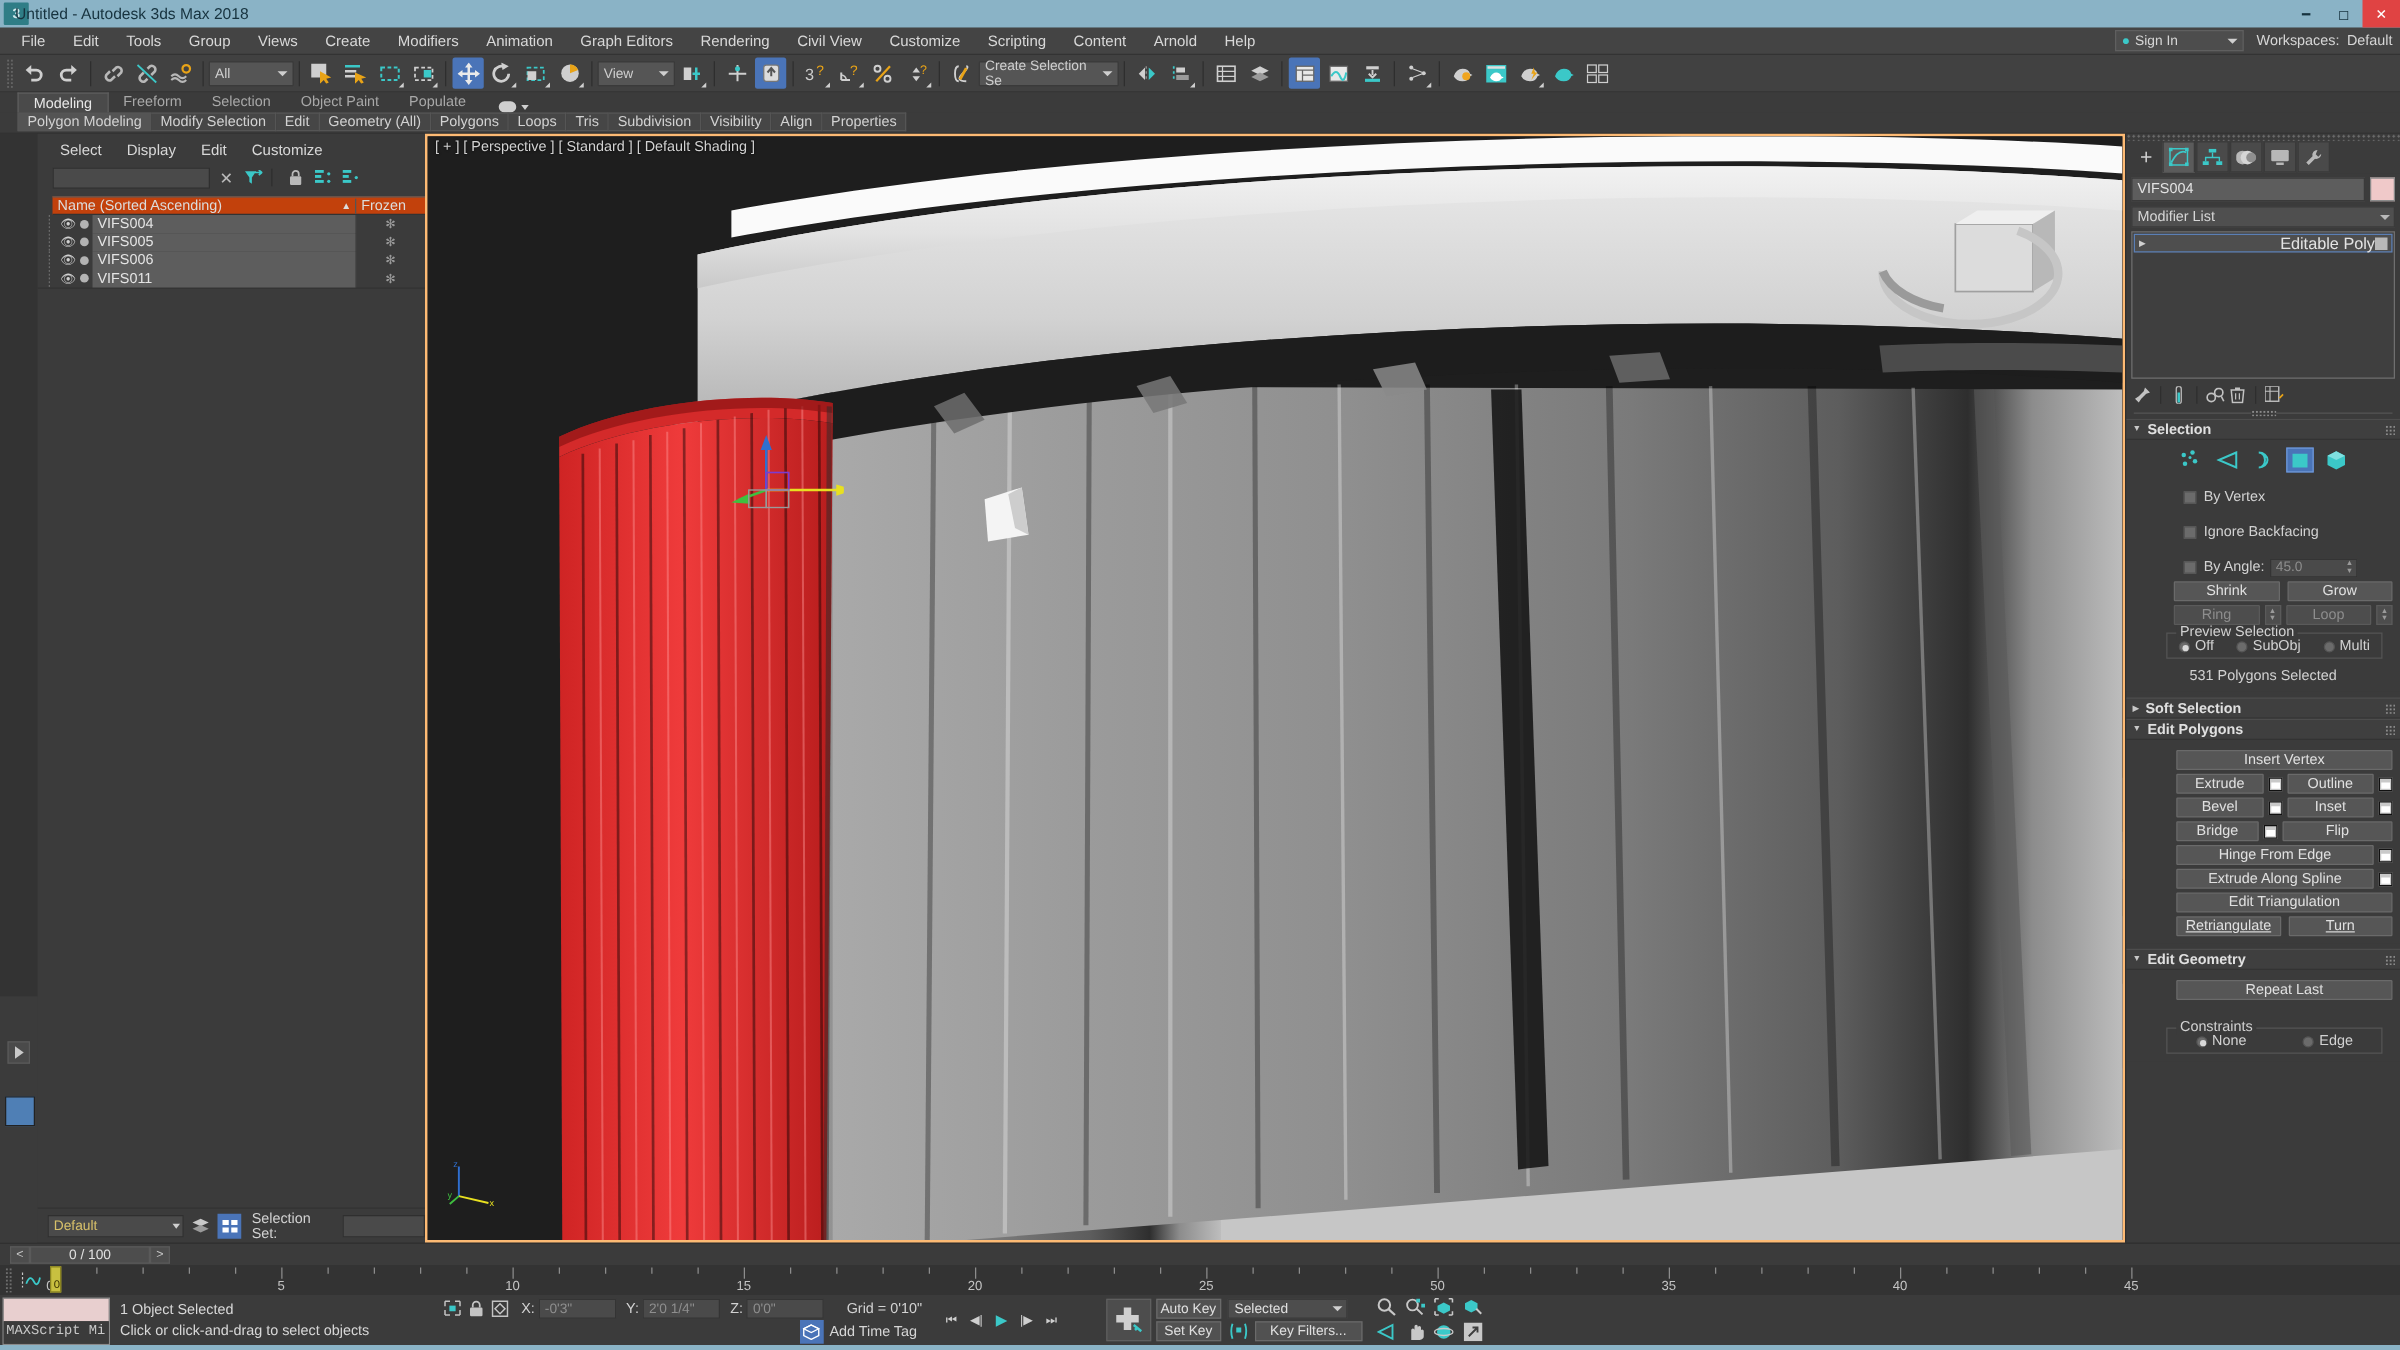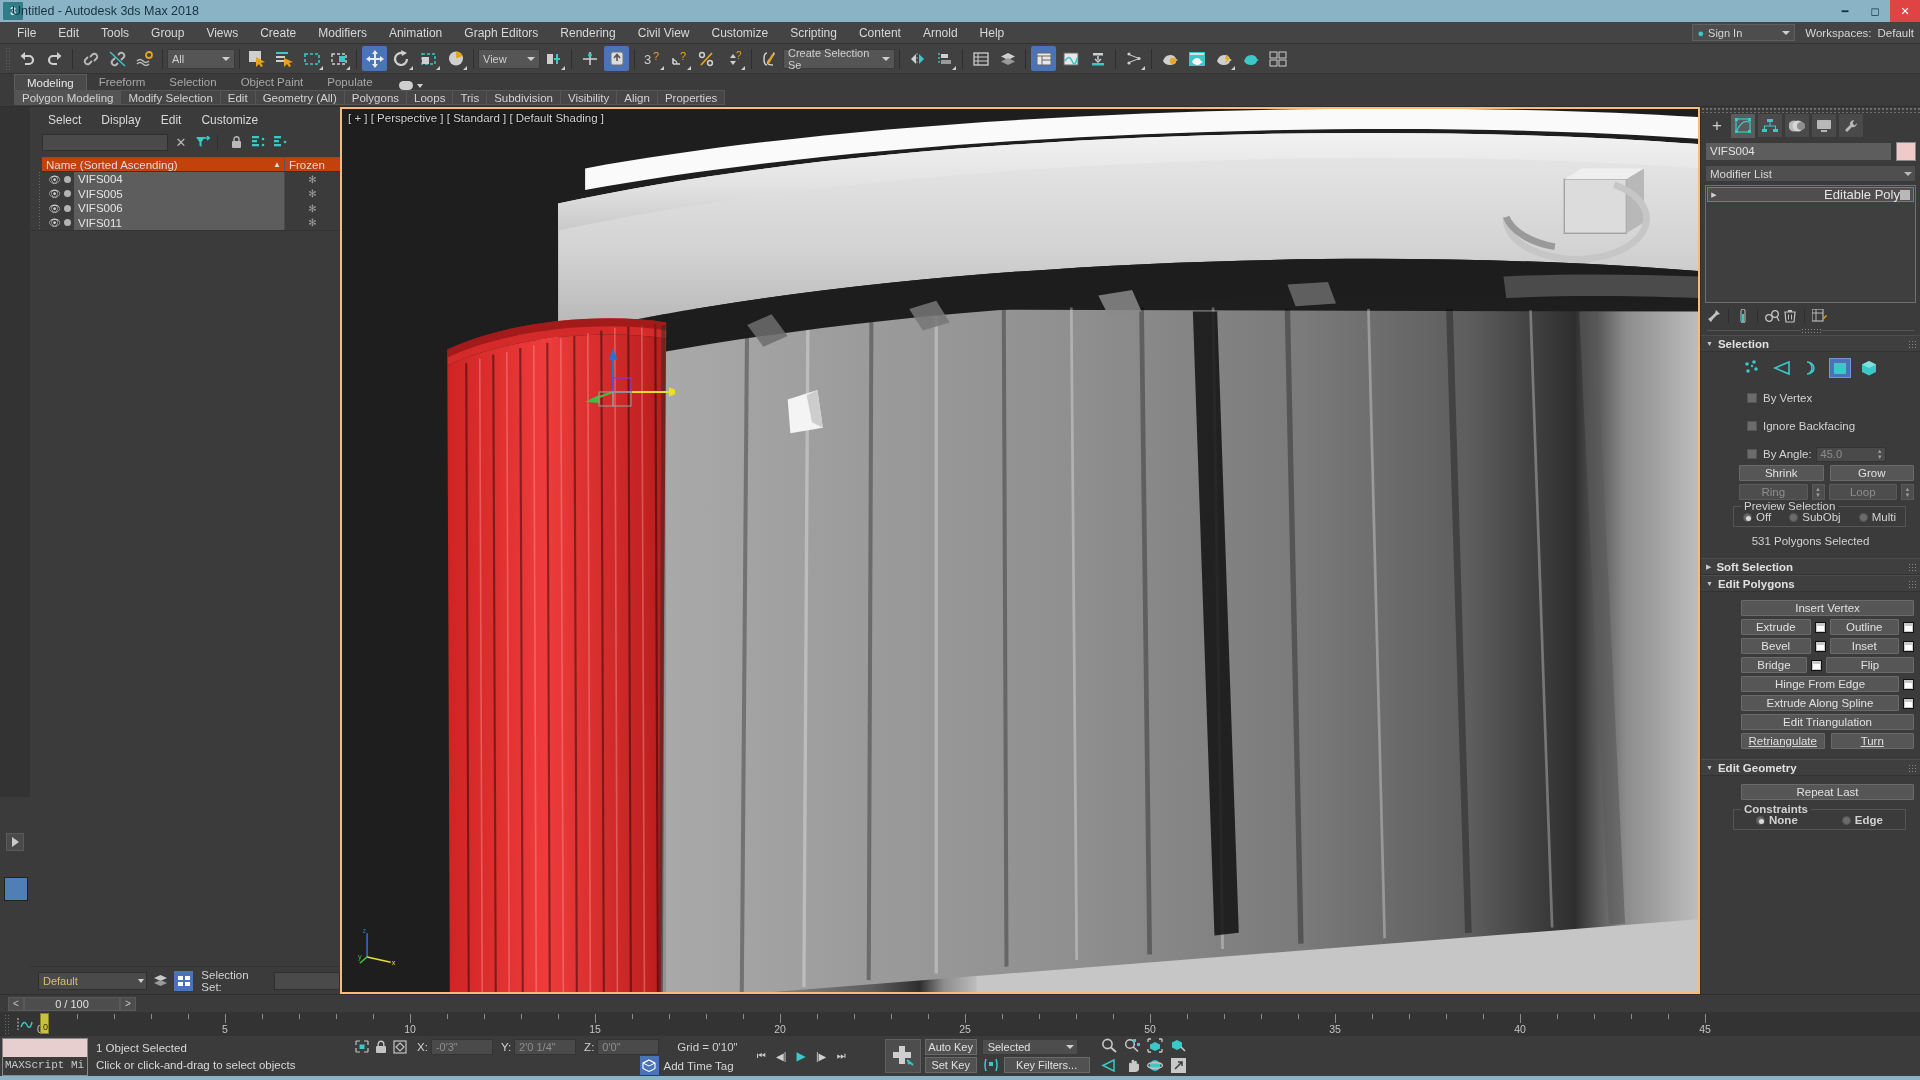--- a/index.html
+++ b/index.html
@@ -1129,21 +1129,21 @@
 
         <div class="rollout-head" style="margin-top:4px;">
           <span class="tri">▼</span>
           <span class="t">Edit Geometry</span>
           <span class="dots"></span>
         </div>
         <div class="rollout-body" style="padding-top:5px;">
           <div class="btn-row" style="padding-left:34px;">
             <div class="mbtn">Repeat Last</div>
           </div>
-          <div class="group-box" style="margin-top:9px;font-weight:bold;">
+          <div class="group-box" style="margin-top:22px;">
             <span class="gl">Constraints</span>
             <div class="radio-row">
               <span class="radio-item">
                 <span class="radio on"></span>
                 <span>None</span>
               </span>
               <span class="radio-item">
                 <span class="radio"></span>
                 <span>Edge</span>
               </span>

